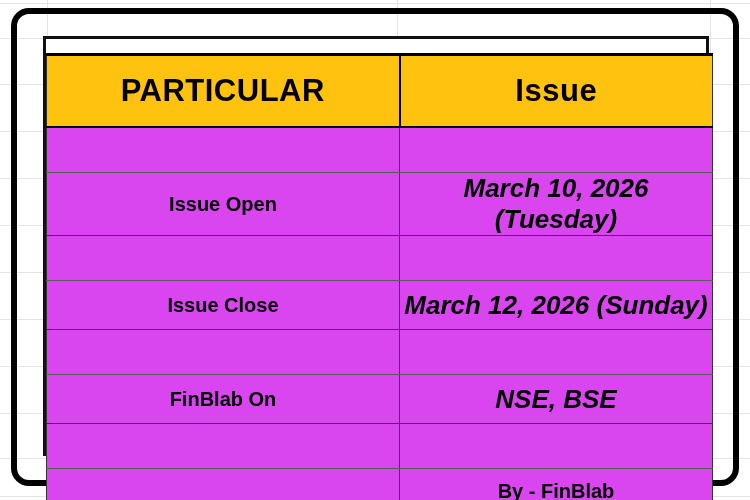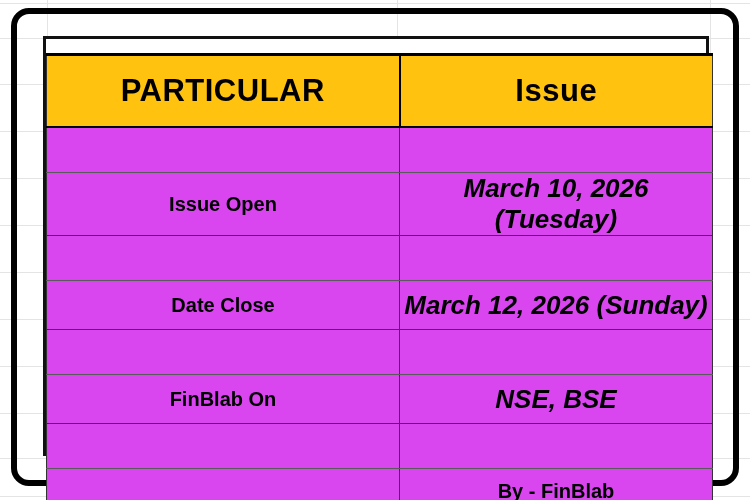--- a/index.html
+++ b/index.html
@@ -189,21 +189,21 @@
           <td class="label-cell col-div">Issue Open</td>
           <td class="value-cell">March 10, 2026 (Tuesday)</td>
         </tr>
 
         <tr class="spacer-row">
           <td class="col-div"></td>
           <td></td>
         </tr>
 
         <tr class="content-row">
-          <td class="label-cell col-div">Date Close</td>
+          <td class="label-cell col-div">Issue Close</td>
           <td class="value-cell">March 12, 2026 (Sunday)</td>
         </tr>
 
         <tr class="spacer-row">
           <td class="col-div"></td>
           <td></td>
         </tr>
 
         <tr class="content-row">
           <td class="label-cell col-div">FinBlab On</td>

